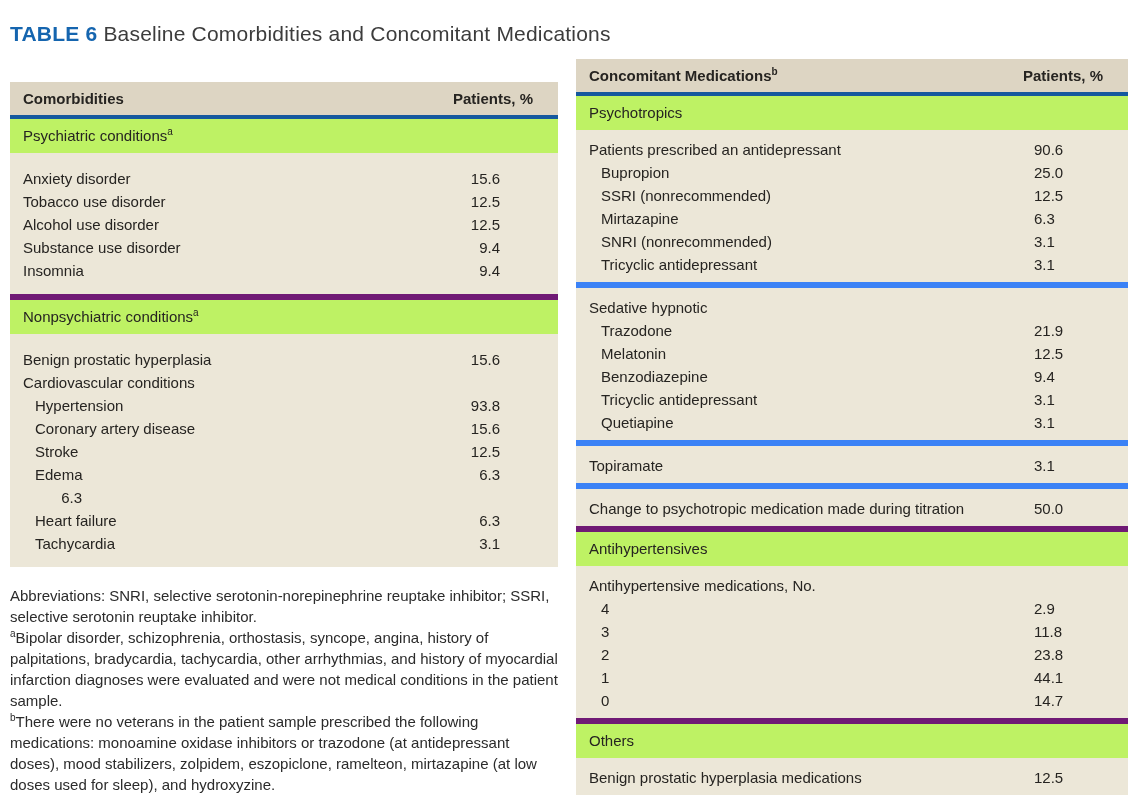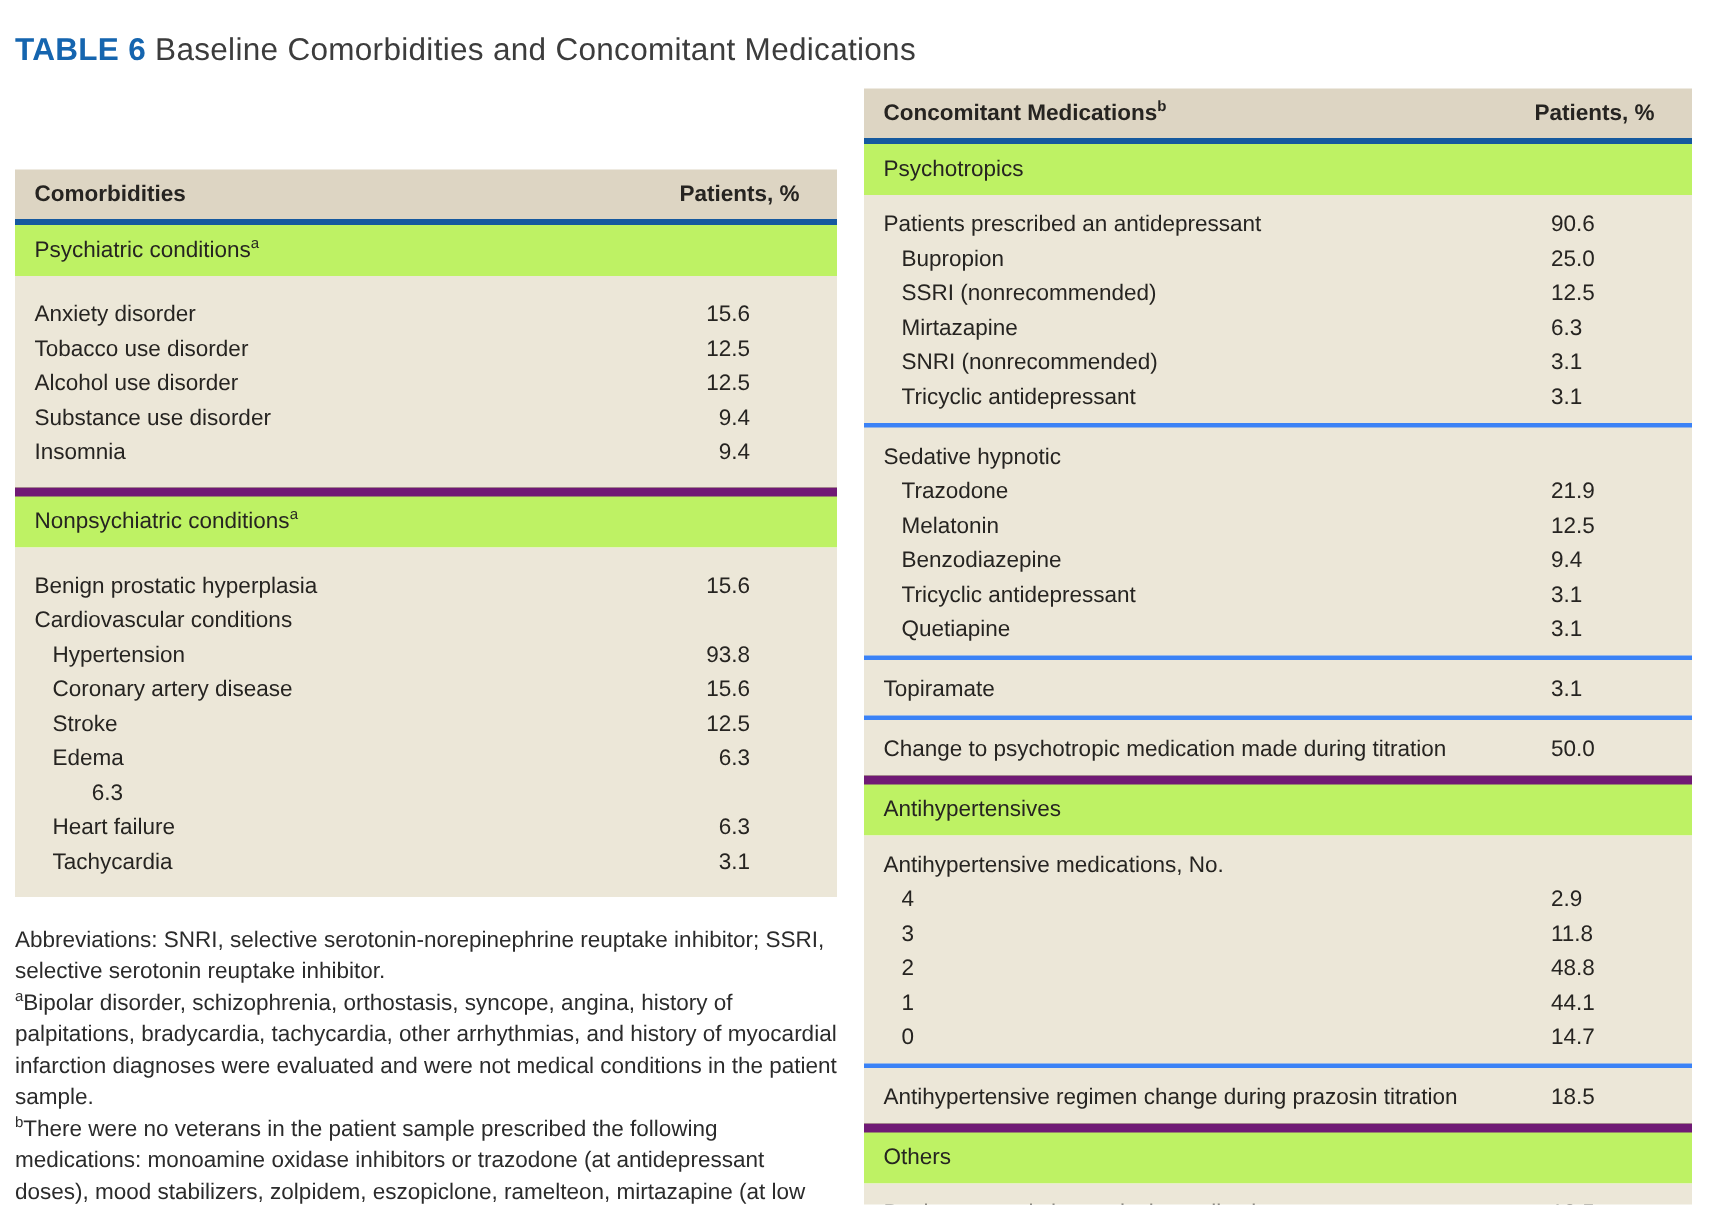--- a/index.html
+++ b/index.html
@@ -28,21 +28,21 @@
   .t-hlabel { padding-left: 13px; white-space: nowrap; }
   .t-hval   { width: 130px; flex: none; text-align: center; white-space: nowrap; }
 
   .t-band {
     background: #bef264; font-weight: normal;
     padding: 8px 0 8px 13px; line-height: 18px; white-space: nowrap;
   }
   .t-band:not(.first) { border-top: 6px solid #701a75; }
 
   .t-group { background: #ece7d8; }
-  .t-group + .t-group { border-top: 3px solid #3b82f6; }
+  .t-group + .t-group { border-top: 6px solid #3b82f6; }
   .col-left  .t-group { padding: 14px 0 12px; }
   .col-right .t-group { padding: 8px 0 6px; }
 
   .t-row { display: flex; line-height: 23px; }
   .t-label { flex: 1; padding-left: 13px; white-space: nowrap; overflow: hidden; }
   .t-label.ind1 { padding-left: 25px; }
   .t-val { width: 130px; flex: none; white-space: nowrap; }
   .col-left  .t-val { text-align: right; padding-right: 58px; }
   .col-right .t-val { text-align: left;  padding-left: 36px; }
 
@@ -216,35 +216,29 @@
             <div class="t-row">
               <div class="t-label ind1">4</div>
               <div class="t-val">2.9</div>
             </div>
             <div class="t-row">
               <div class="t-label ind1">3</div>
               <div class="t-val">11.8</div>
             </div>
             <div class="t-row">
               <div class="t-label ind1">2</div>
-              <div class="t-val">48.8</div>
+              <div class="t-val">23.8</div>
             </div>
             <div class="t-row">
               <div class="t-label ind1">1</div>
               <div class="t-val">44.1</div>
             </div>
             <div class="t-row">
               <div class="t-label ind1">0</div>
               <div class="t-val">14.7</div>
-            </div>
-          </div>
-          <div class="t-group">
-            <div class="t-row">
-              <div class="t-label">Antihypertensive regimen change during prazosin titration</div>
-              <div class="t-val">18.5</div>
             </div>
           </div>
           <div class="t-band"><span>Others</span><sup></sup></div>
           <div class="t-group">
             <div class="t-row">
               <div class="t-label">Benign prostatic hyperplasia medications</div>
               <div class="t-val">12.5</div>
             </div>
           </div>
         </div>

